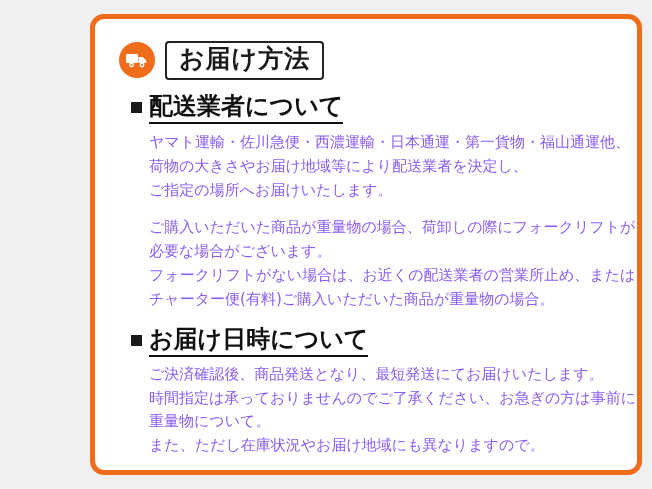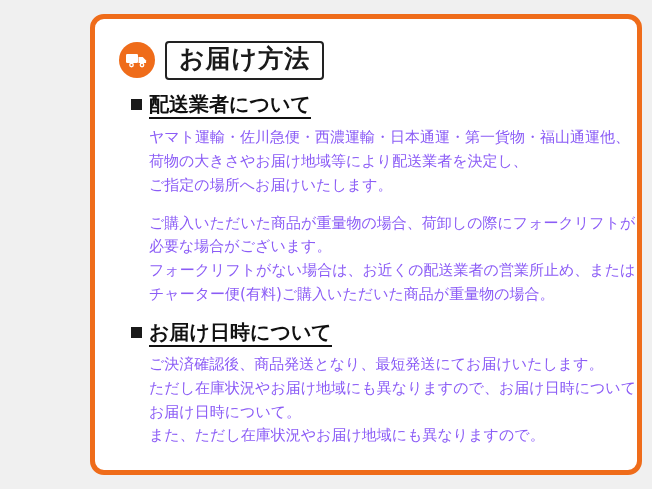--- a/index.html
+++ b/index.html
@@ -76,21 +76,21 @@
   }
   .sec-marker {
     width: 11px;
     height: 11px;
     background: #1a1a1a;
     flex: 0 0 auto;
     position: relative;
     top: -1px;
   }
   .sec-title {
-    font-size: 20px;
+    font-size: 24px;
     font-weight: bold;
     color: #111111;
     border-bottom: 2px solid #111111;
     padding-bottom: 1px;
     line-height: 1.2;
     white-space: nowrap;
   }
   .sec-body {
     margin-left: 32px;
   }
@@ -145,20 +145,20 @@
       </div>
     </div>
 
     <div class="section">
       <div class="sec-head">
         <span class="sec-marker"></span>
         <span class="sec-title">お届け日時について</span>
       </div>
       <div class="sec-body tight">
         <div class="line">ご決済確認後、商品発送となり、最短発送にてお届けいたします。</div>
-        <div class="line">ただし在庫状況やお届け地域にも異なりますので、お届け日時について</div>
-        <div class="line">お届け日時について。</div>
+        <div class="line">時間指定は承っておりませんのでご了承ください、お急ぎの方は事前に</div>
+        <div class="line">重量物について。</div>
         <div class="line">また、ただし在庫状況やお届け地域にも異なりますので。</div>
       </div>
     </div>
 
   </div>
 </div>
 
 </body></html>

